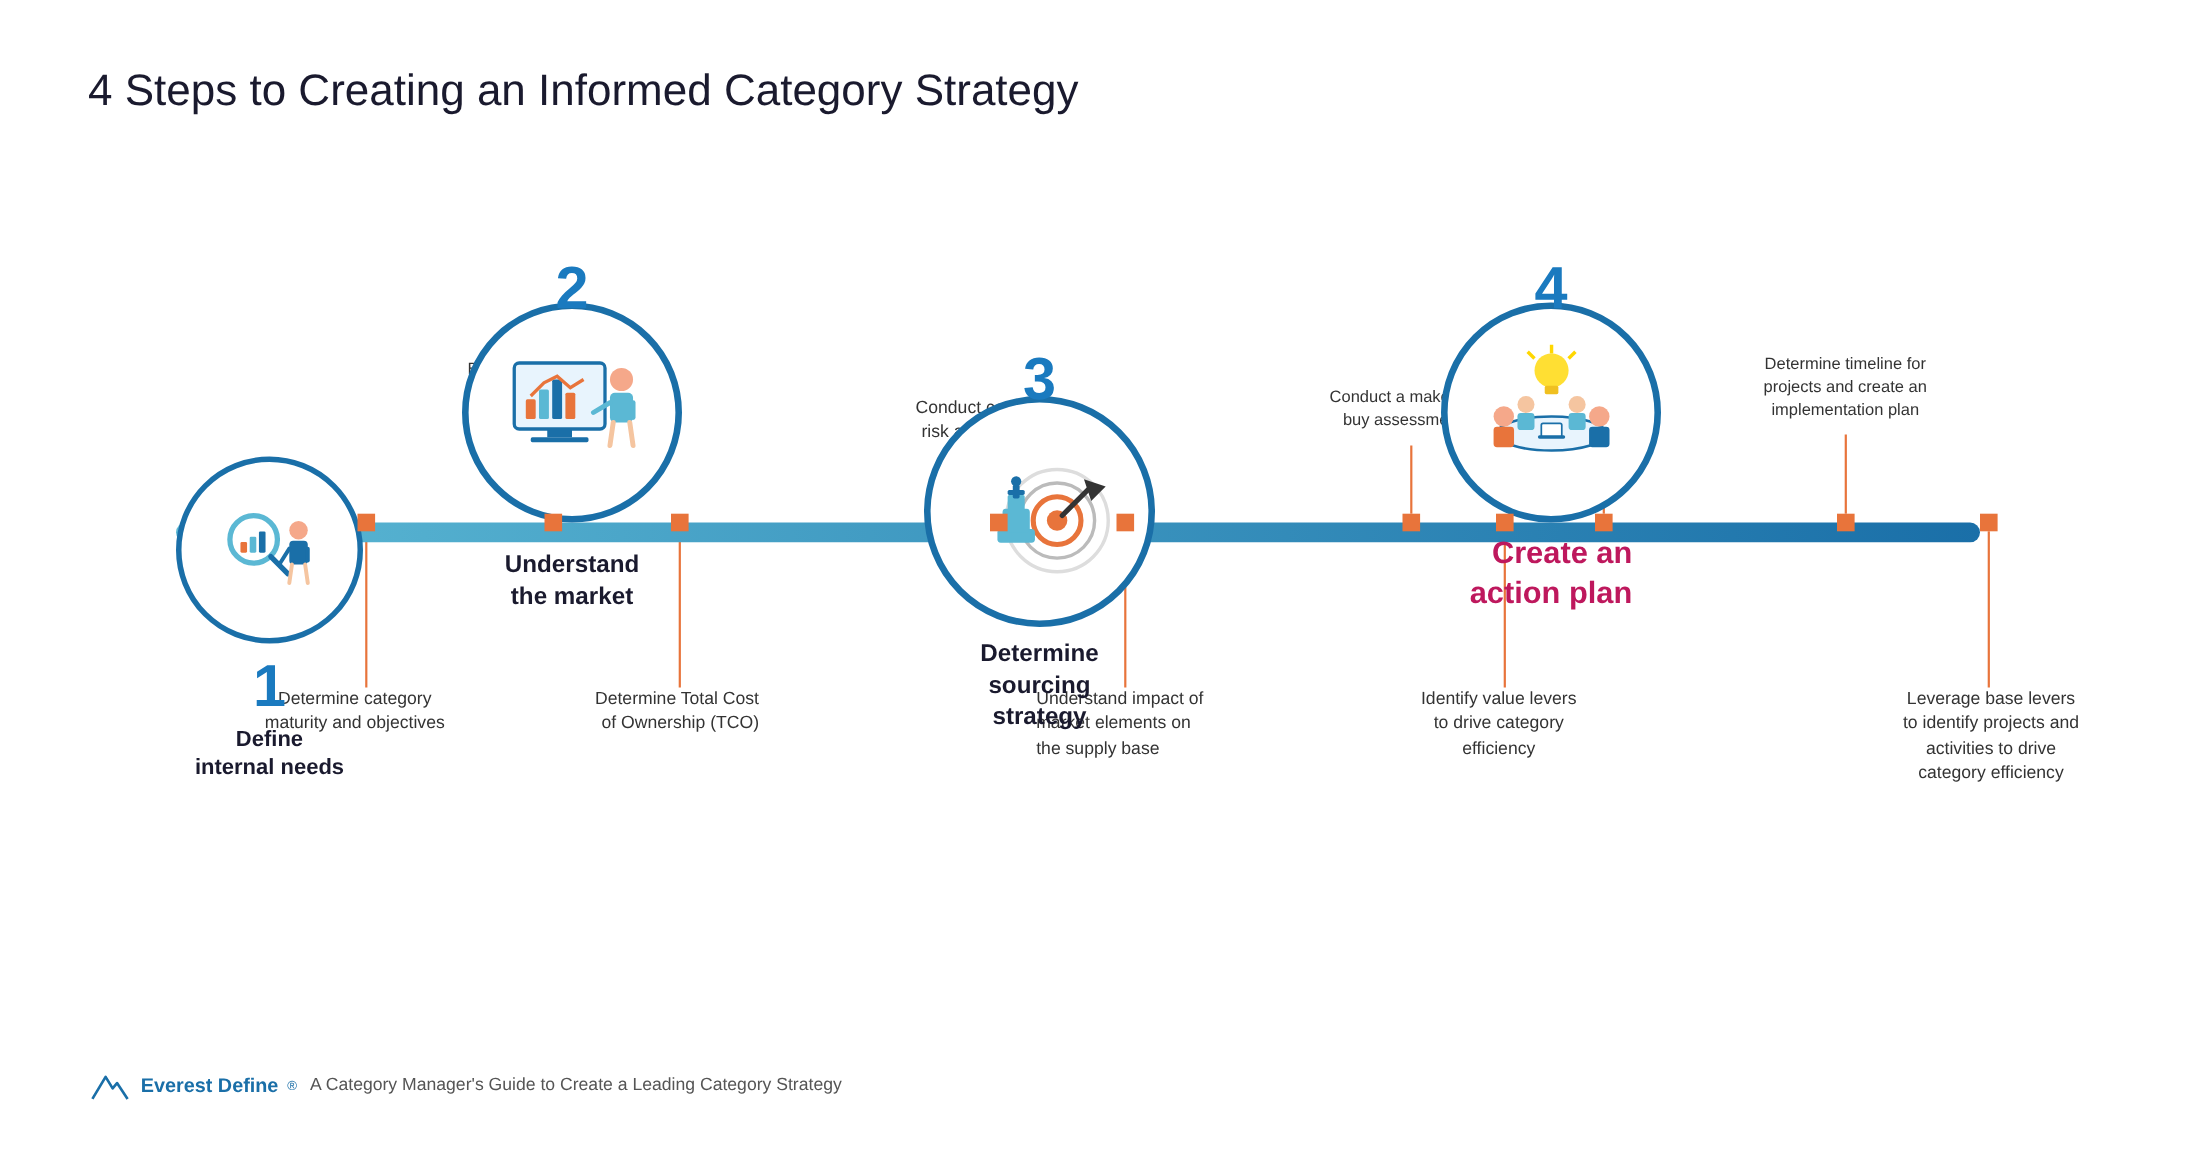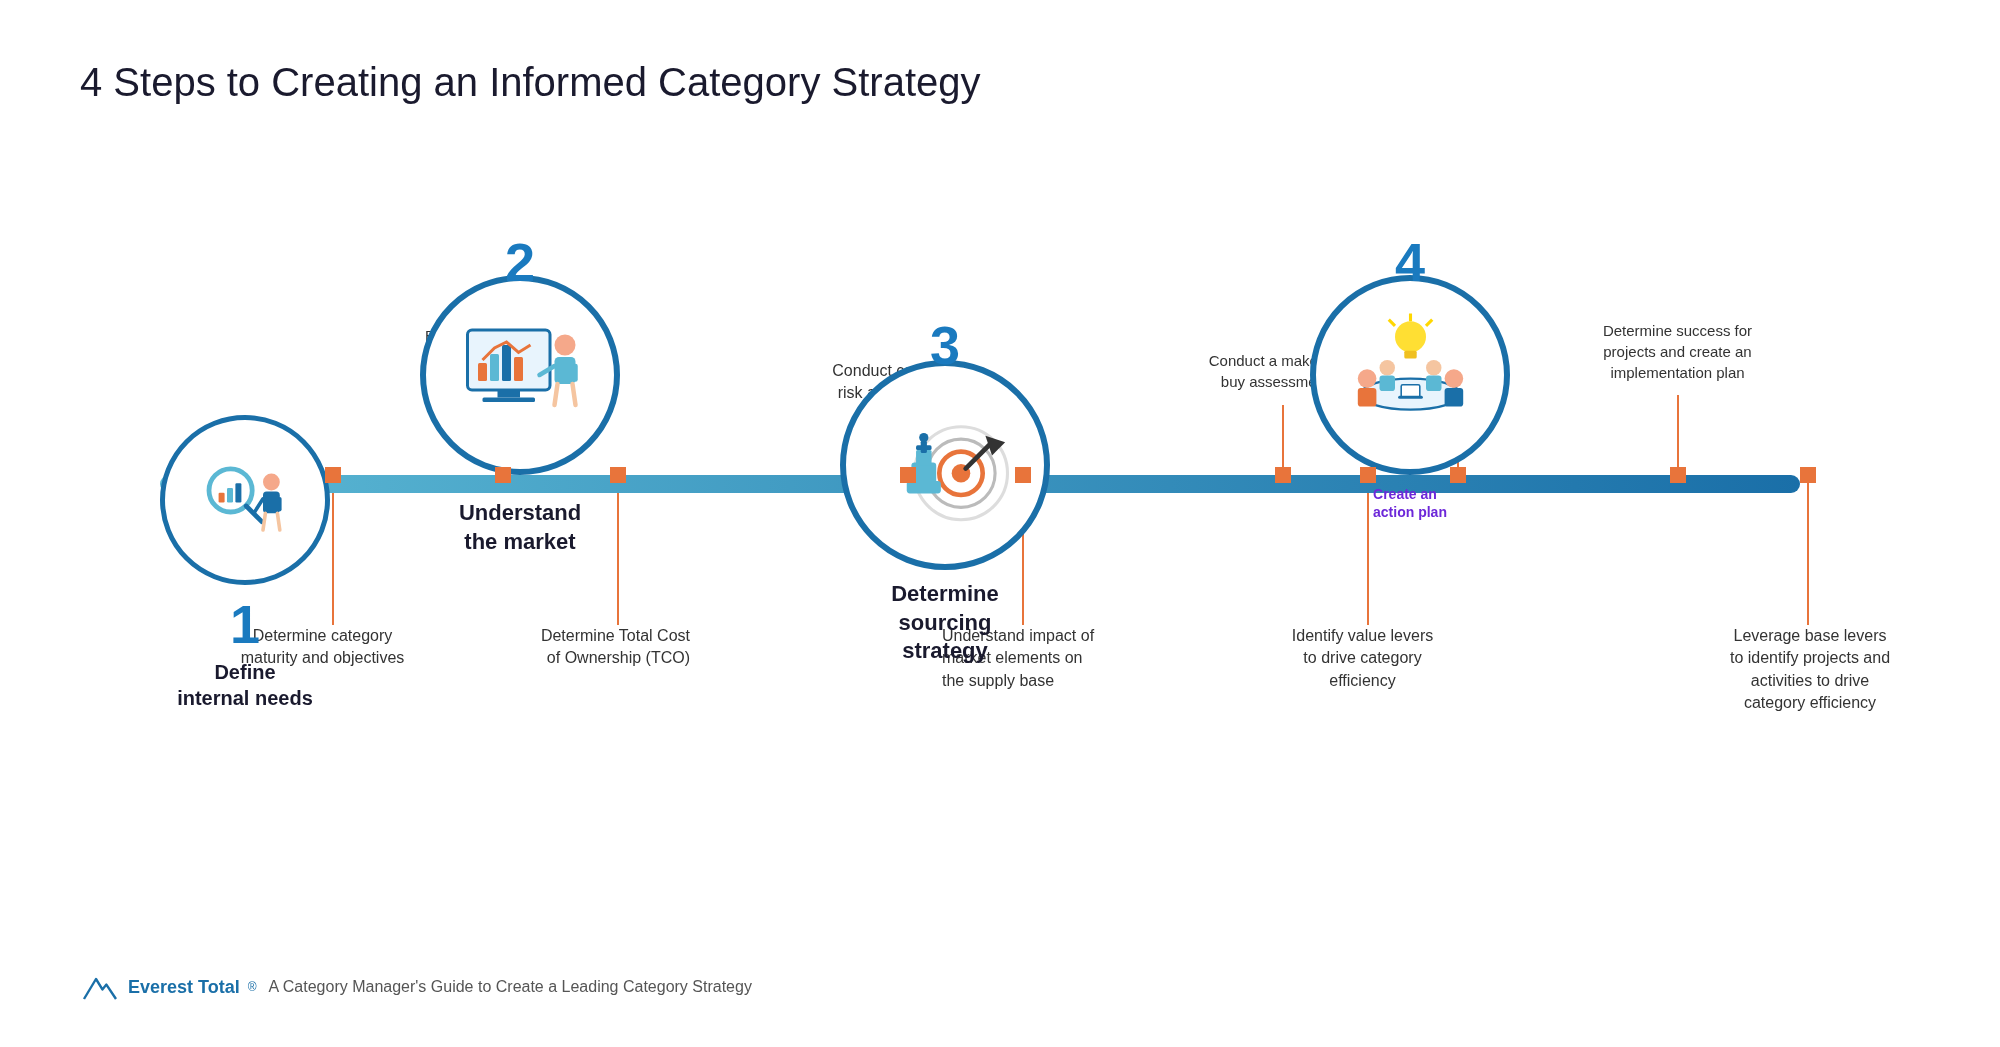--- a/index.html
+++ b/index.html
@@ -264,50 +264,50 @@
           <rect x="30" y="50" width="10" height="10" rx="2" fill="#5bb8d4"></rect>
 
           <circle cx="65" cy="45" r="5" fill="#f5c5a0"></circle>
           <rect x="60" y="50" width="10" height="10" rx="2" fill="#5bb8d4"></rect>
 
           <rect x="44" y="56" width="12" height="8" rx="1" fill="#fff" stroke="#1a6fa8" stroke-width="1"></rect>
           <rect x="42" y="63" width="16" height="2" rx="1" fill="#1a6fa8"></rect>
         </svg>
         <div style="position:absolute;top:-50px;left:50%;transform:translateX(-50%);font-size:54px;font-weight:700;color:#1a7abf;">4</div>
       </div>
-      <div style="font-size:14px;font-weight:700;color:#6d28d9;text-align:left;margin-top:10px;line-height:1.3;">Create an<br>action plan</div>
+      <div style="font-size:28px;font-weight:700;color:#be185d;text-align:right;margin-top:10px;line-height:1.3;">Create an<br>action plan</div>
     </div>
 
     <div class="connector-marker" style="left:1195px;top:302px;"></div>
     <div class="callout" style="left:1120px;top:185px;width:150px;font-size:15px;text-align:center;">Conduct a make vs. buy assessment</div>
     <div style="position:absolute;left:1202px;top:240px;width:2px;height:62px;background:#e8743b;"></div>
 
     <div class="connector-marker" style="left:1370px;top:302px;"></div>
     <div class="callout" style="left:1300px;top:210px;width:140px;font-size:15px;text-align:center;">Define success metrics</div>
     <div style="position:absolute;left:1377px;top:258px;width:2px;height:44px;background:#e8743b;"></div>
 
     <div class="connector-marker" style="left:1280px;top:302px;"></div>
     <div class="callout" style="left:1205px;top:460px;width:155px;font-size:16px;text-align:center;">Identify value levers to drive category efficiency</div>
     <div style="position:absolute;left:1287px;top:318px;width:2px;height:142px;background:#e8743b;"></div>
 
 
     <div class="connector-marker" style="left:1590px;top:302px;"></div>
-    <div class="callout" style="left:1510px;top:155px;width:175px;font-size:15px;text-align:center;">Determine success for projects and create an implementation plan</div>
+    <div class="callout" style="left:1510px;top:155px;width:175px;font-size:15px;text-align:center;">Determine timeline for projects and create an implementation plan</div>
     <div style="position:absolute;left:1597px;top:230px;width:2px;height:72px;background:#e8743b;"></div>
 
     <div class="connector-marker" style="left:1720px;top:302px;"></div>
     <div class="callout" style="left:1645px;top:460px;width:170px;font-size:16px;text-align:center;">Leverage base levers to identify projects and activities to drive category efficiency</div>
     <div style="position:absolute;left:1727px;top:318px;width:2px;height:142px;background:#e8743b;"></div>
 
   </div>
 
   <div class="logo-area">
 
     <svg class="mountain-icon" viewBox="0 0 50 50">
       <polyline points="5,40 20,15 28,28 33,22 45,40" fill="none" stroke="#1a6fa8" stroke-width="3" stroke-linejoin="round"></polyline>
       <polyline points="28,28 25,23 20,15" fill="none" stroke="#1a6fa8" stroke-width="1.5" stroke-linejoin="round"></polyline>
     </svg>
-    <span class="logo-text">Everest Total</span>
+    <span class="logo-text">Everest Define</span>
     <span style="font-size:12px;vertical-align:super;color:#1a6fa8;">®</span>
     <span class="logo-tagline">A Category Manager's Guide to Create a Leading Category Strategy</span>
   </div>
 
 </div>
 
 </body></html>

